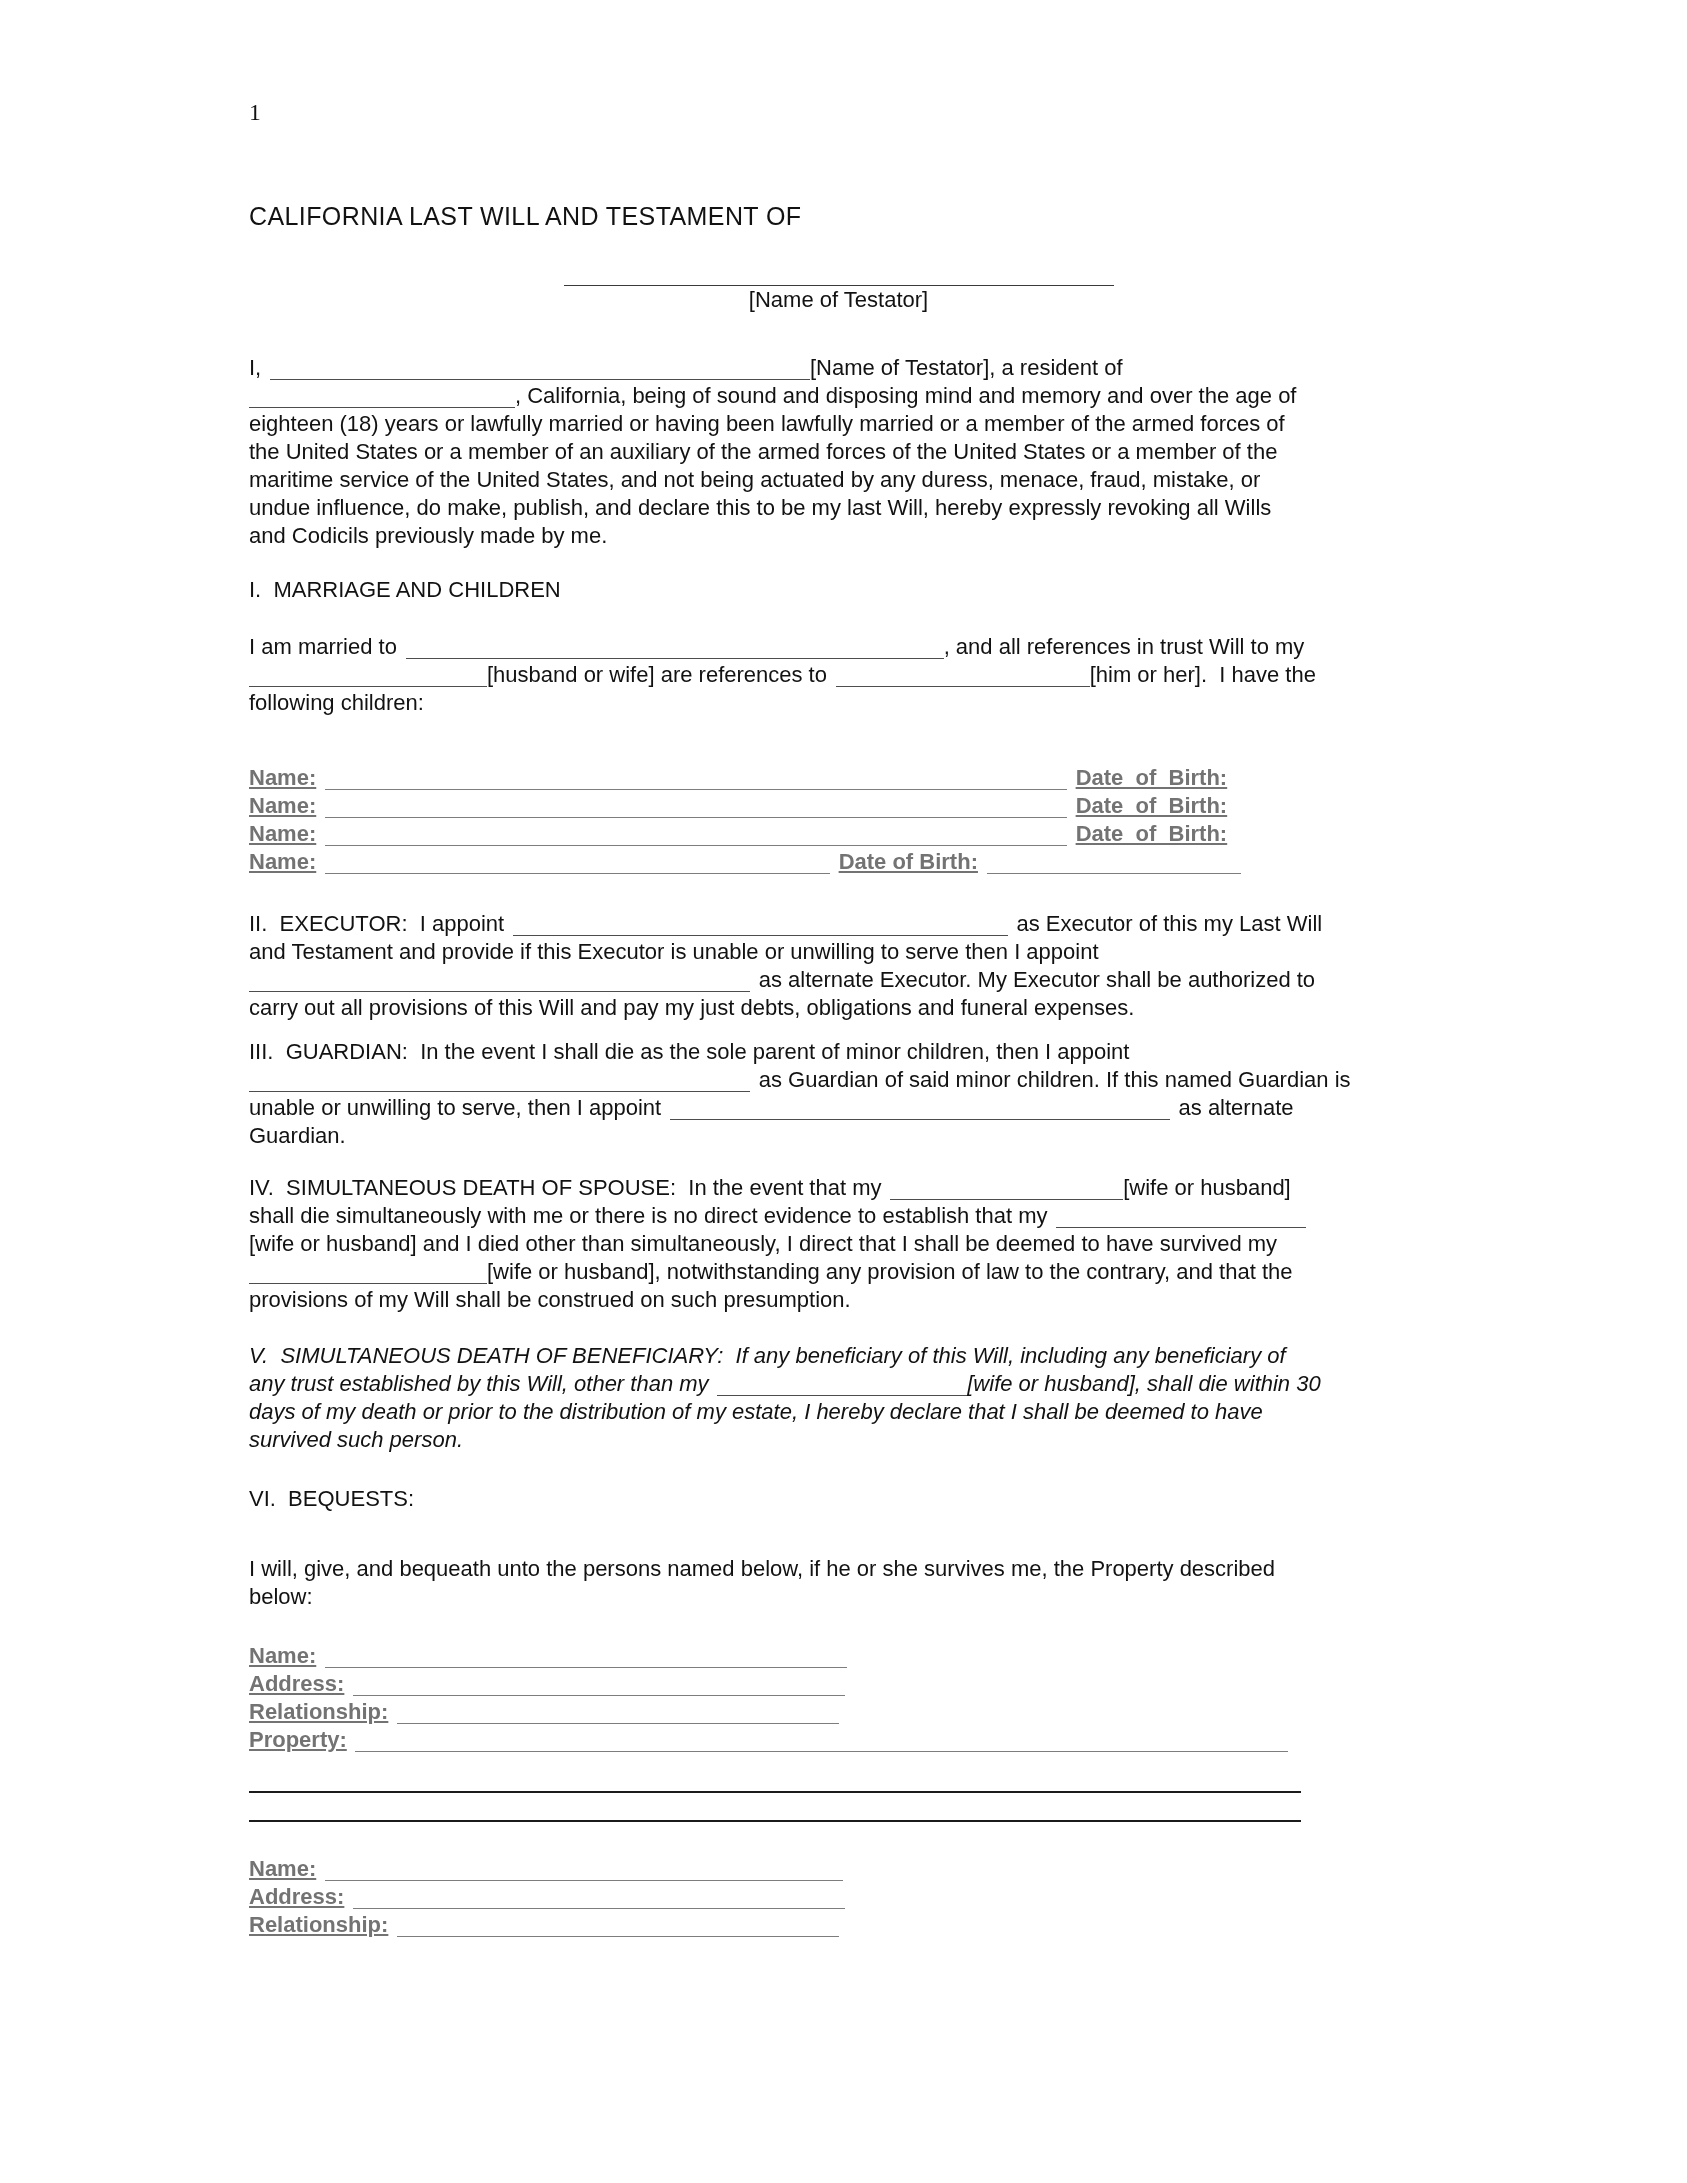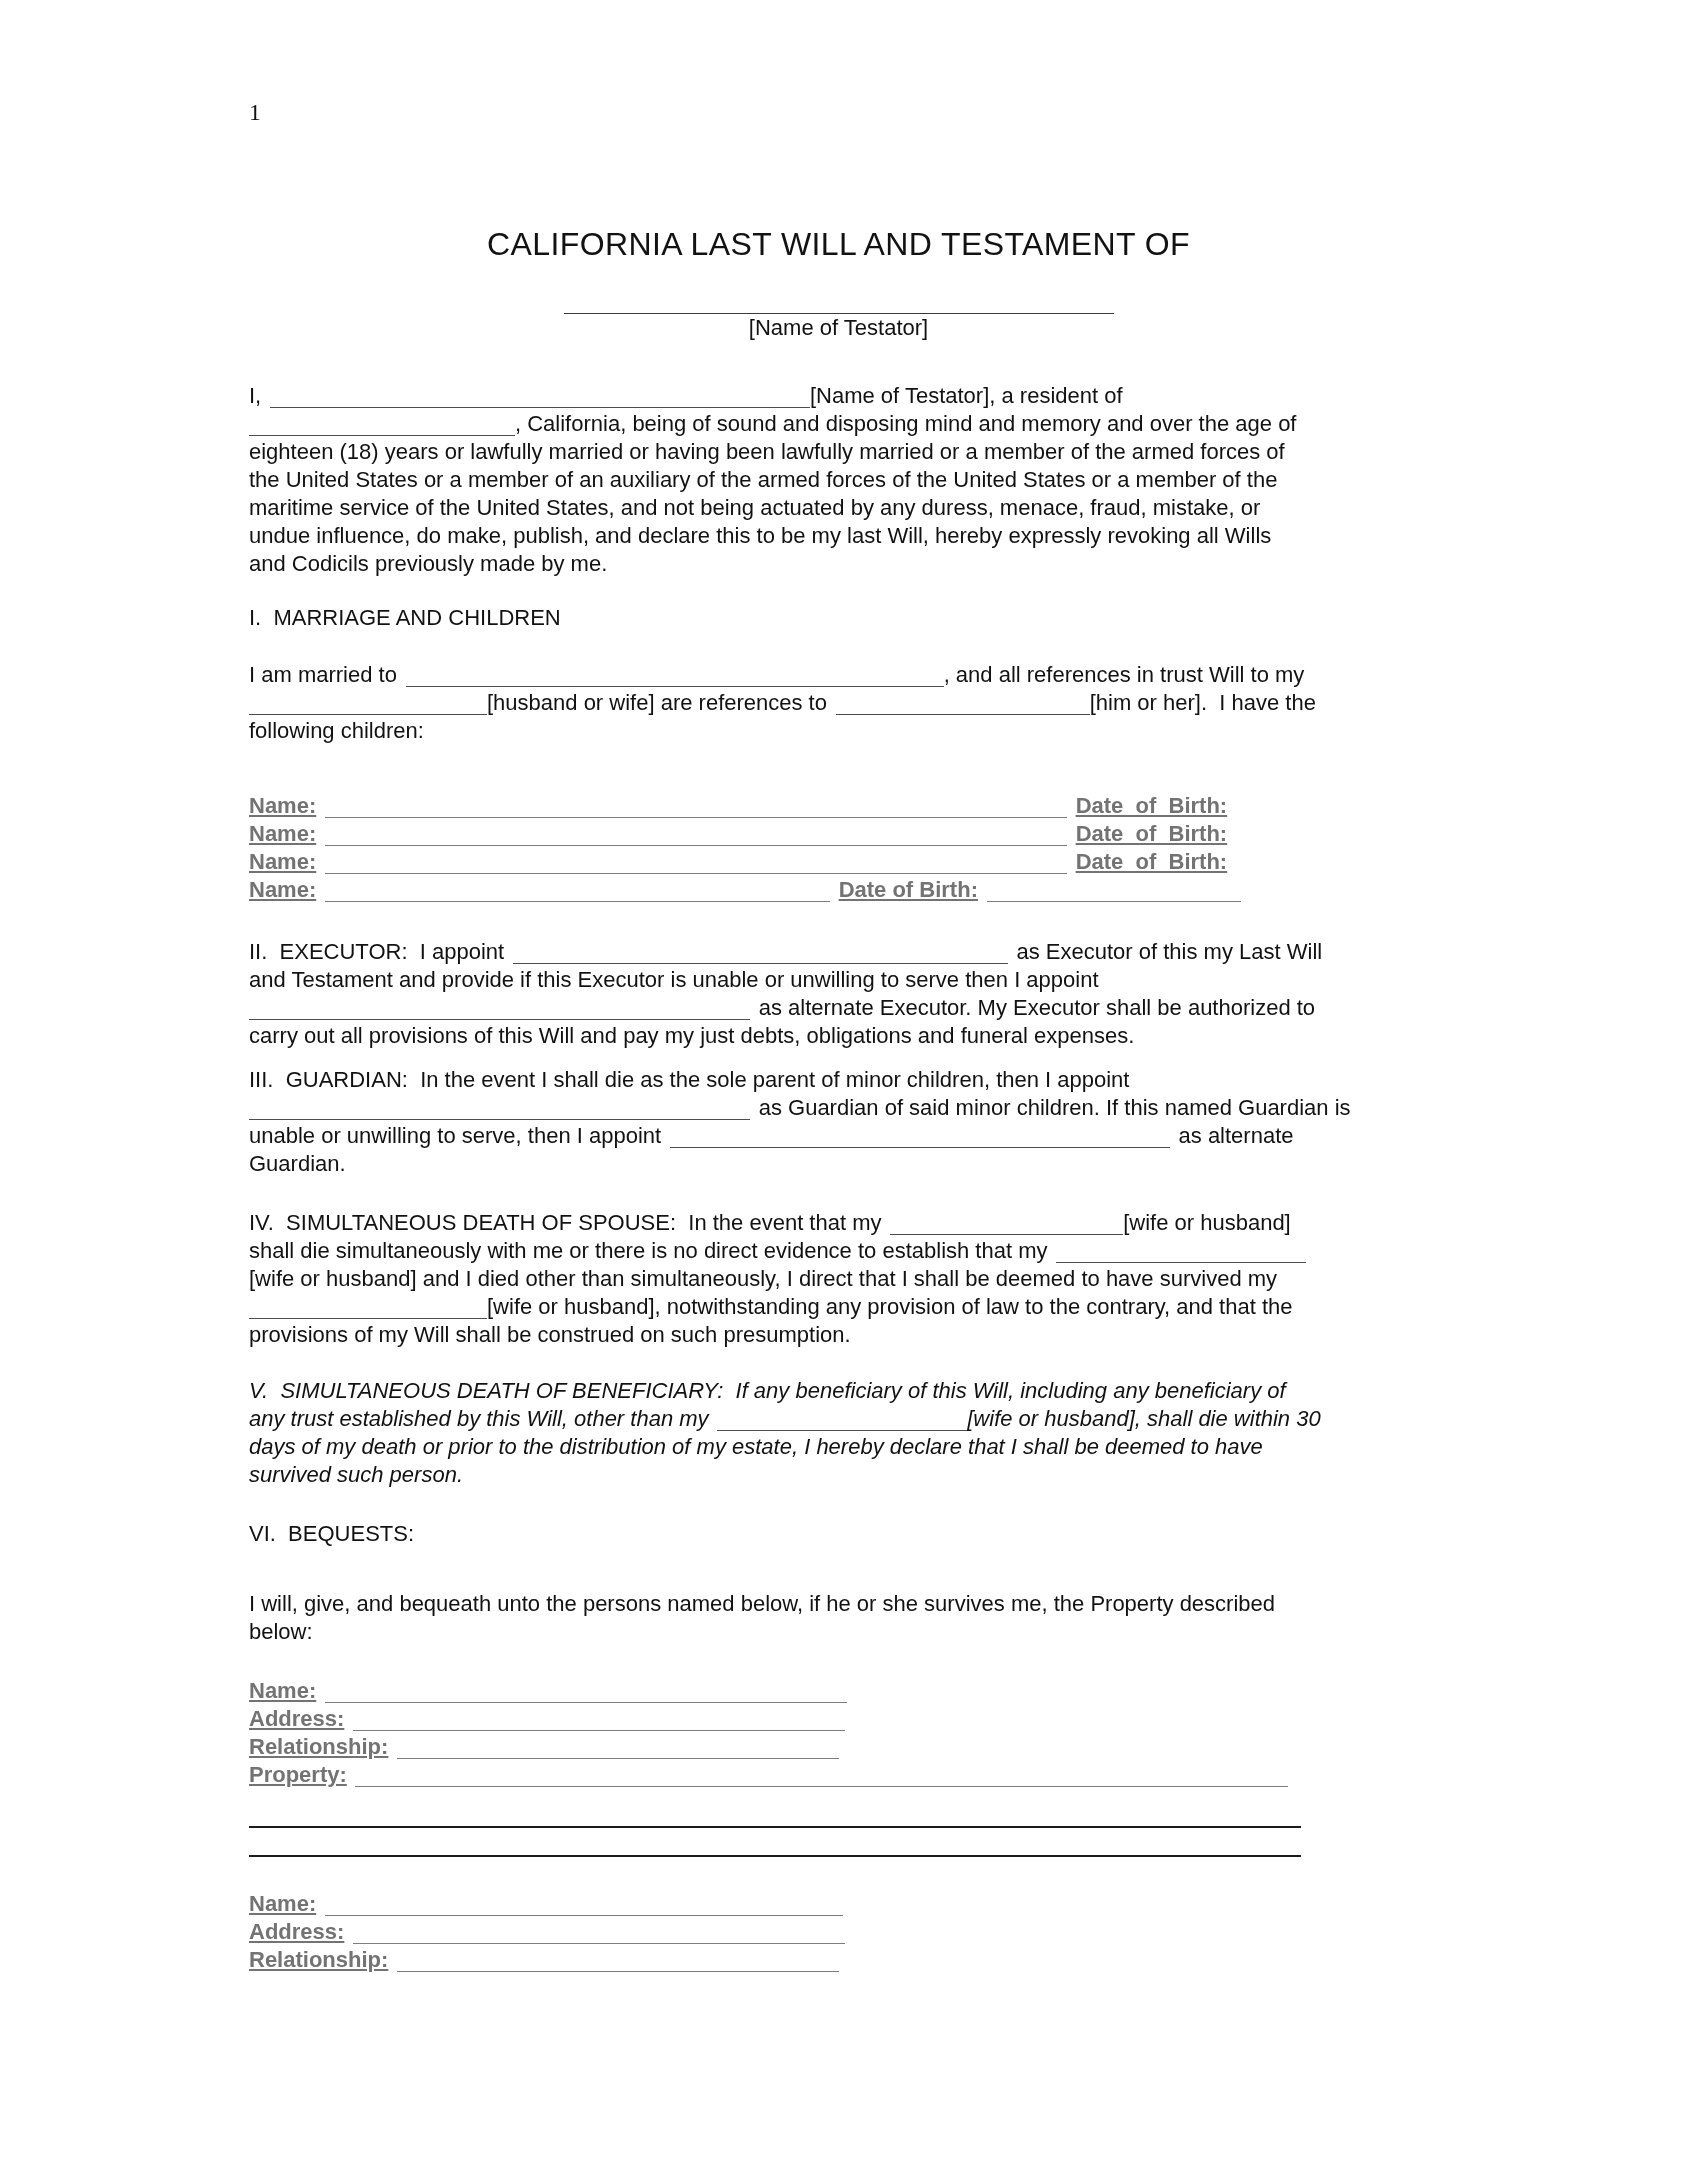--- a/index.html
+++ b/index.html
@@ -8,30 +8,30 @@
     font-family:"Liberation Sans","DejaVu Sans",sans-serif;
     font-size:22px;line-height:28px;color:#121212;
   }
   .content{position:absolute;left:249px;top:0;width:1179px;}
   .line{white-space:pre;}
   .b{font-weight:700;color:#737373;text-decoration:underline;}
   .bl{display:inline-block;height:23px;border-bottom:1.7px solid #4d4d4d;vertical-align:-5.2px;}
   .bl.gray{border-bottom-color:#7d7d7d;}
   .ml{margin-left:8.7px;}
   .pagenum{margin-top:98px;font-family:"Liberation Serif","DejaVu Serif",serif;font-size:23.6px;}
-  .title{margin-top:104px;text-align:center;font-size:32px;letter-spacing:0.4px;}
+  .title{margin-top:76px;font-size:25px;letter-spacing:0.4px;}
   .tblank{width:550px;margin:55px auto 0 auto;height:0;border-bottom:1.7px solid #3a3a3a;}
   .tcap{text-align:center;}
   .para-intro{margin-top:40px;}
   .h-marriage{margin-top:26px;}
   .para-married{margin-top:29px;}
   .children{margin-top:47px;}
   .para-executor{margin-top:34px;}
   .para-guardian{margin-top:16px;}
-  .para-spouse-death{margin-top:31px;}
+  .para-spouse-death{margin-top:24px;}
   .para-beneficiary-death{margin-top:28px;font-style:italic;}
   .h-bequests{margin-top:31px;}
   .para-bequest-intro{margin-top:42px;}
   .bequest-block-1{margin-top:31px;}
   .thick{width:1052px;height:0;border-top:2.6px solid #1b1b1b;}
   .thick-1{margin-top:37px;}
   .thick-2{margin-top:27px;}
   .bequest-block-2{margin-top:33px;}
 </style>
 </head>

